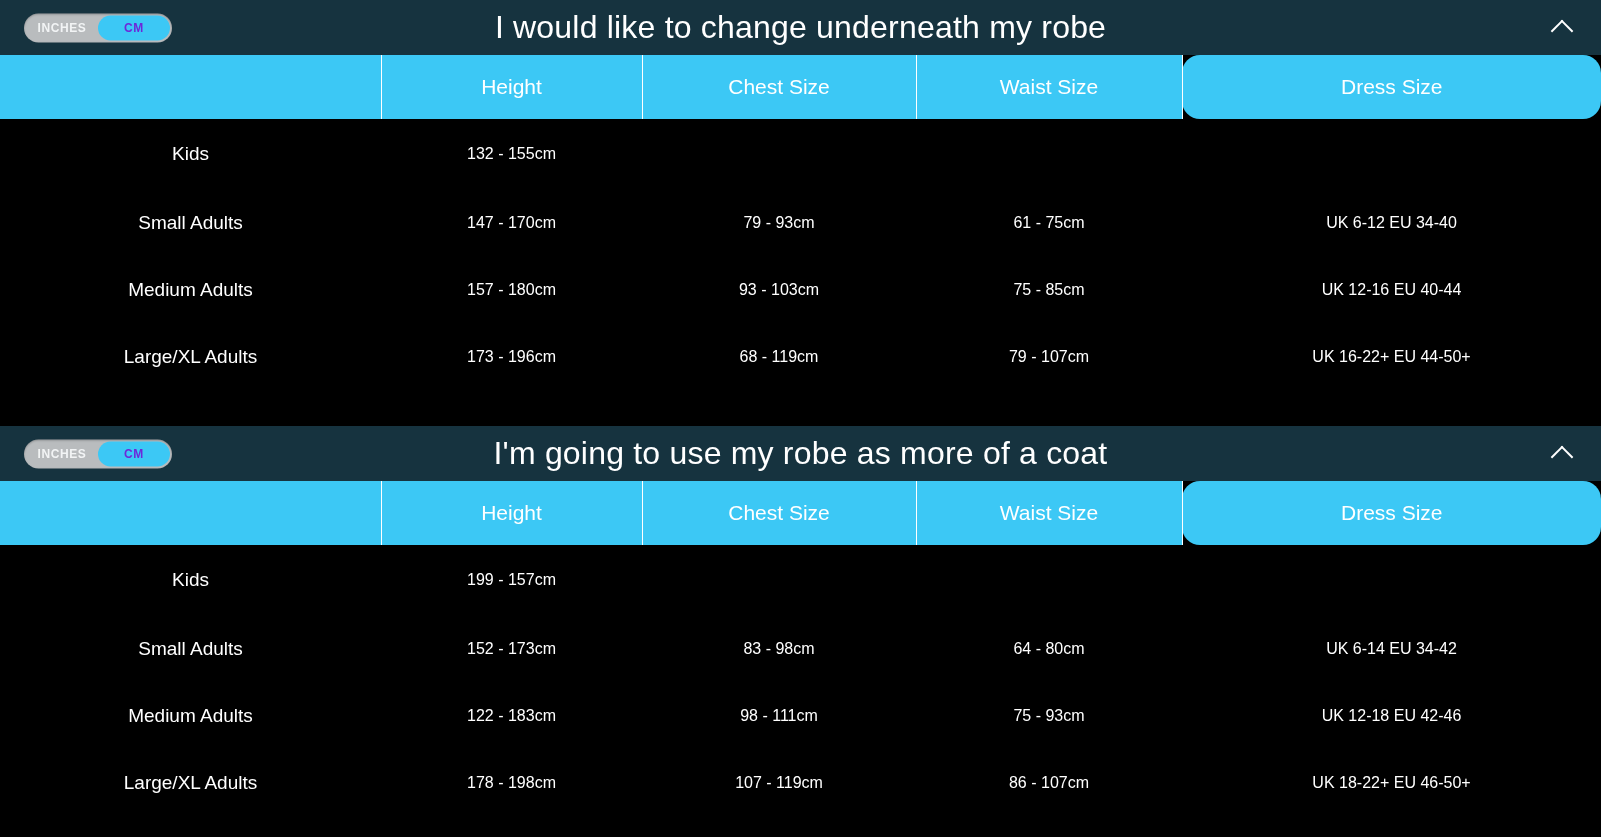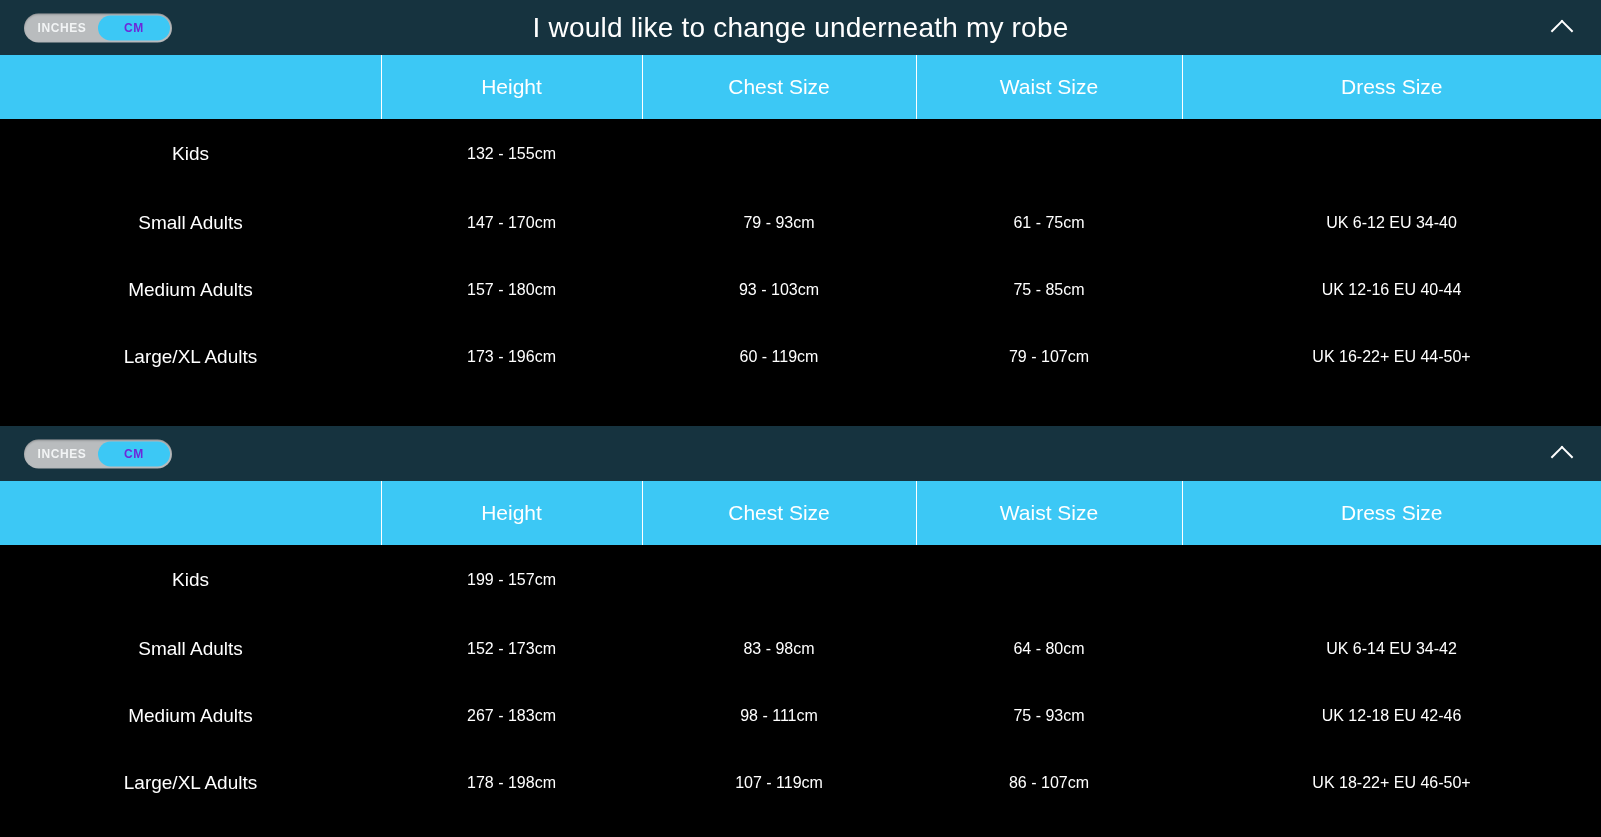--- a/index.html
+++ b/index.html
@@ -27,21 +27,21 @@
     position: relative;
     background: #16333f;
     height: 55px;
     display: flex;
     align-items: center;
     justify-content: center;
   }
 
   .section-title {
     color: #ffffff;
-    font-size: 28px;
+    font-size: 32px;
     font-weight: 400;
     letter-spacing: 0.2px;
     text-align: left;
     white-space: nowrap;
   }
 
   
   .unit-toggle {
     position: absolute;
     left: 24px;
@@ -107,21 +107,21 @@
     background: #3cc8f5;
     color: #ffffff;
     font-size: 21px;
     font-weight: 400;
     height: 64px;
     text-align: center;
     border-right: 1px solid #ffffff;
     vertical-align: middle;
     margin-top: 10px;
   }
-  thead th:last-child { border-right: none; }
+  thead th:last-child { border-right: none; border-radius: 18px; }
   thead th.corner { background: #3cc8f5; }
 
   tbody td {
     color: #ffffff;
     font-size: 16px;
     font-weight: 400;
     text-align: center;
     background: #000000;
     vertical-align: middle;
   }
@@ -195,39 +195,40 @@
         <tr>
           <td class="rowlabel">Medium Adults</td>
           <td>157 - 180cm</td>
           <td>93 - 103cm</td>
           <td>75 - 85cm</td>
           <td>UK 12-16 EU 40-44</td>
         </tr>
         <tr>
           <td class="rowlabel">Large/XL Adults</td>
           <td>173 - 196cm</td>
-          <td>60 - 119cm</td>
+          <td>68 - 119cm</td>
           <td>79 - 107cm</td>
           <td>UK 16-22+ EU 44-50+</td>
         </tr>
       </tbody>
     </table>
   </div>
 
   <div class="gap"></div>
 
   <div class="section">
 
     <div class="section-header">
 
       <div class="unit-toggle">
         <span class="unit-opt inactive">INCHES</span>
         <span class="unit-opt active">CM</span>
       </div>
 
+      <div class="section-title">I'm going to use my robe as more of a coat</div>
 
       <div class="collapse-btn">
         <span class="chev"></span>
       </div>
     </div>
 
     <table>
       <colgroup>
         <col class="col-label">
           <col class="col-height">
@@ -254,21 +255,21 @@
         </tr>
         <tr>
           <td class="rowlabel">Small Adults</td>
           <td>152 - 173cm</td>
           <td>83 - 98cm</td>
           <td>64 - 80cm</td>
           <td>UK 6-14 EU 34-42</td>
         </tr>
         <tr>
           <td class="rowlabel">Medium Adults</td>
-          <td>267 - 183cm</td>
+          <td>122 - 183cm</td>
           <td>98 - 111cm</td>
           <td>75 - 93cm</td>
           <td>UK 12-18 EU 42-46</td>
         </tr>
         <tr>
           <td class="rowlabel">Large/XL Adults</td>
           <td>178 - 198cm</td>
           <td>107 - 119cm</td>
           <td>86 - 107cm</td>
           <td>UK 18-22+ EU 46-50+</td>

